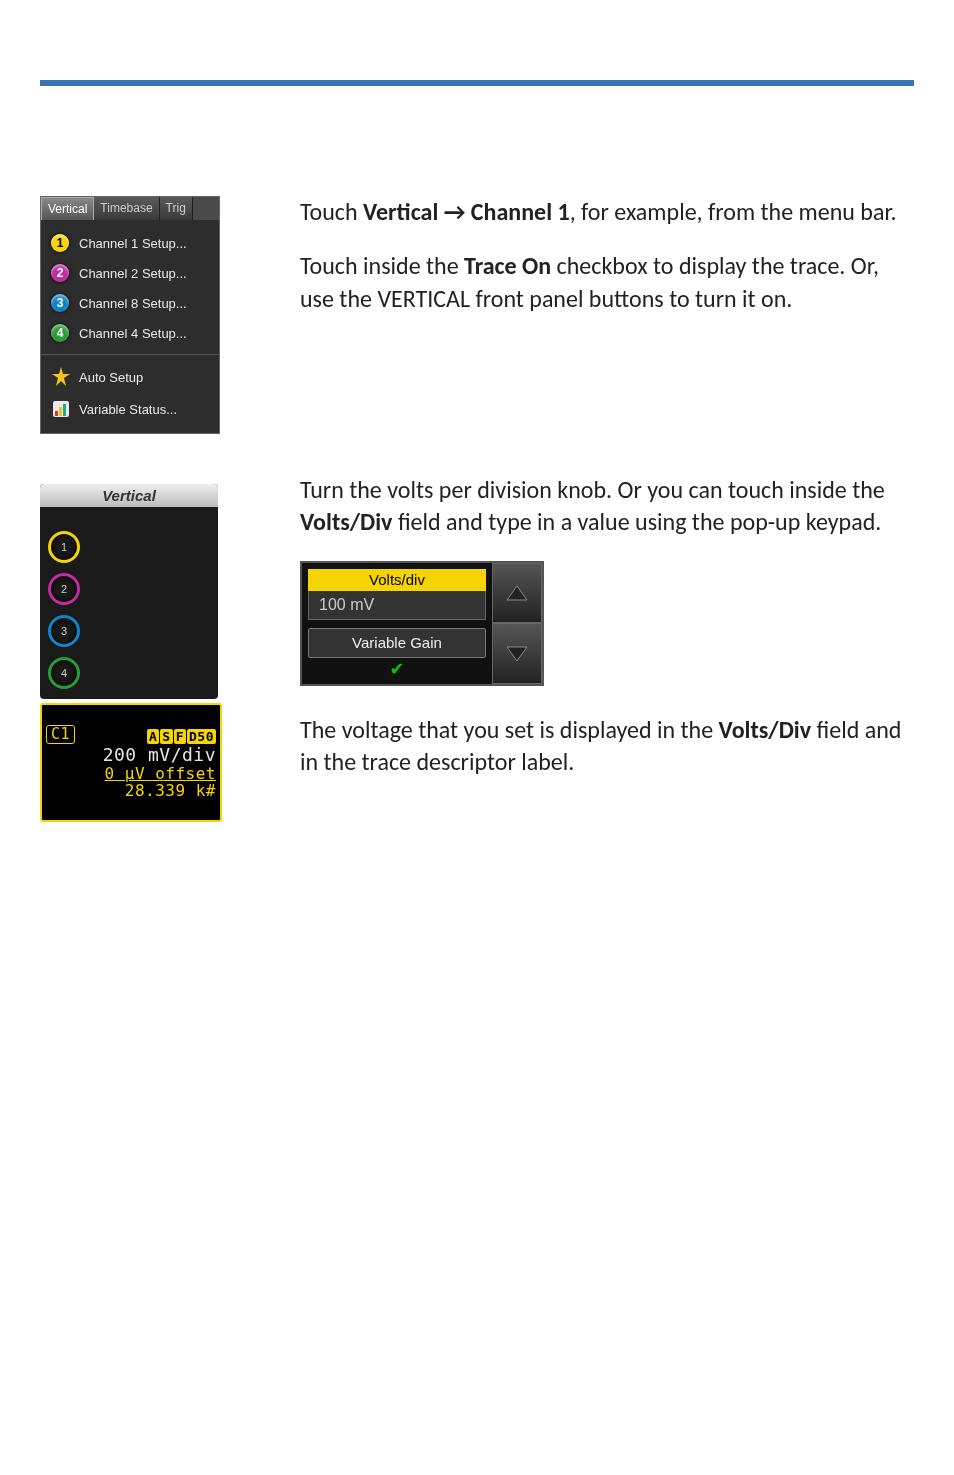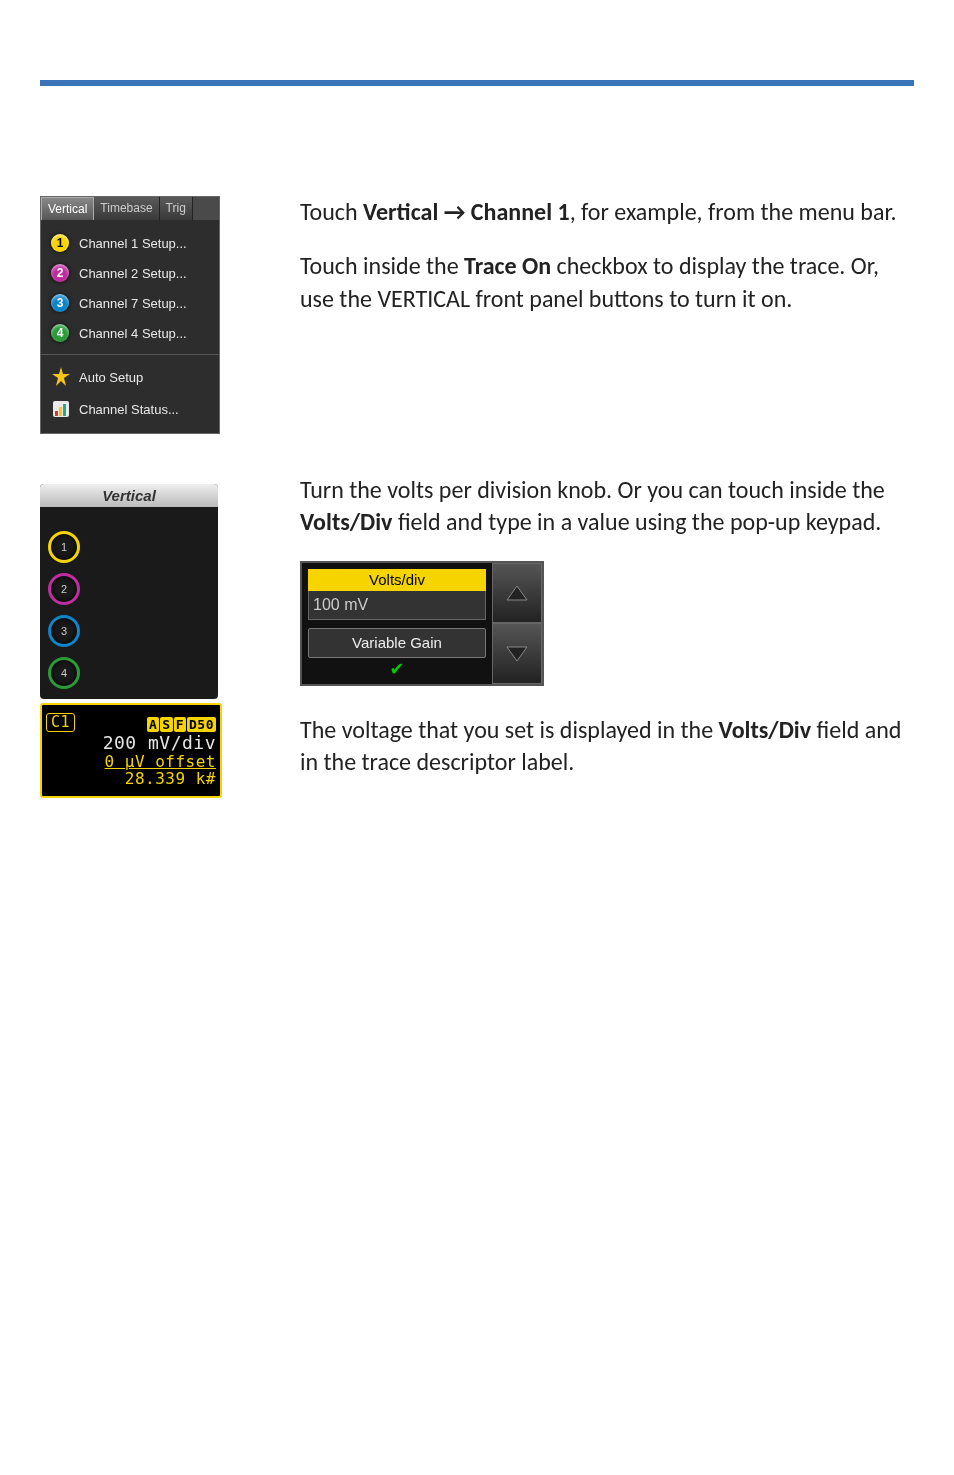--- a/index.html
+++ b/index.html
@@ -143,21 +143,21 @@
   .scaletxt { display:flex; justify-content:space-between; padding:0 6px; color:#999; font-size:12px;}
 
   
   .trace-label {
     width: 170px;
     background: #000;
     color: #f5d400;
     font-family: "Verdana", monospace;
     font-size: 18px;
     line-height: 1.1;
-    padding: 8px 4px;
+    padding: 20px 4px;
     border: 2px solid #f5d400;
     border-radius: 3px;
     margin-top: 4px;
     text-align: right;
     letter-spacing: .5px;
   }
   .trace-label .chip {
     float:left;
     background:#000;
     border:1px solid #f5d400;
@@ -189,21 +189,21 @@
   .vdiv-field-label {
     background: #f5d400;
     color: #000;
     text-align: center;
     font-size: 15px;
     padding: 1px 0;
   }
   .vdiv-field-value {
     background: #333;
     color: #ccc;
-    padding: 3px 4px;
+    padding: 3px 10px;
     font-size: 16px;
     border: 1px solid #666;
     border-top: none;
   }
   .vg-btn {
     margin-top: 8px;
     background: #333;
     border: 1px solid #777;
     color: #eee;
     font-size: 15px;
@@ -252,21 +252,21 @@
           <div class="menu-item">
             <span class="num-badge c1">1</span>
             <span>Channel 1 Setup...</span>
           </div>
           <div class="menu-item">
             <span class="num-badge c2">2</span>
             <span>Channel 2 Setup...</span>
           </div>
           <div class="menu-item">
             <span class="num-badge c3">3</span>
-            <span>Channel 7 Setup...</span>
+            <span>Channel 8 Setup...</span>
           </div>
           <div class="menu-item">
             <span class="num-badge c4">4</span>
             <span>Channel 4 Setup...</span>
           </div>
           <div class="sep"></div>
           <div class="menu-item">
             <span class="auto-icon">
               <svg width="20" height="20" viewBox="0 0 20 20">
                 <polygon points="10,0 12,7 19,7 13,11 15,19 10,14 5,19 7,11 1,7 8,7" fill="#f5c518"></polygon>
@@ -276,21 +276,21 @@
           </div>
           <div class="menu-item">
             <span class="status-icon">
               <svg width="20" height="20" viewBox="0 0 20 20">
                 <rect x="2" y="2" width="16" height="16" fill="#eaeaea" rx="2"></rect>
                 <rect x="4" y="12" width="3" height="5" fill="#d33"></rect>
                 <rect x="8" y="8" width="3" height="9" fill="#f5c518"></rect>
                 <rect x="12" y="5" width="3" height="12" fill="#2a8"></rect>
               </svg>
             </span>
-            <span>Channel Status...</span>
+            <span>Variable Status...</span>
           </div>
         </div>
       </div>
     </div>
 
     <div class="right-col">
       <p>
         <span>Touch </span><strong>Vertical → Channel 1</strong><span>, for example, from the menu bar.</span>
       </p>
       <p>

